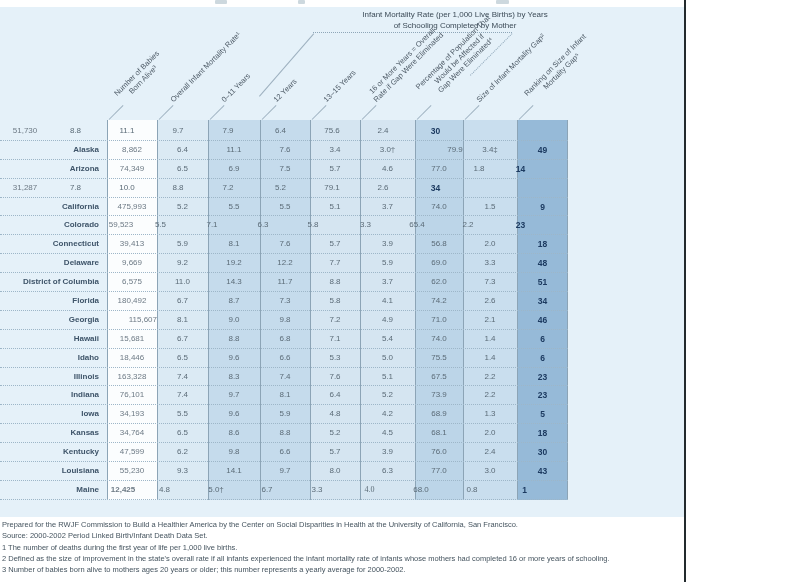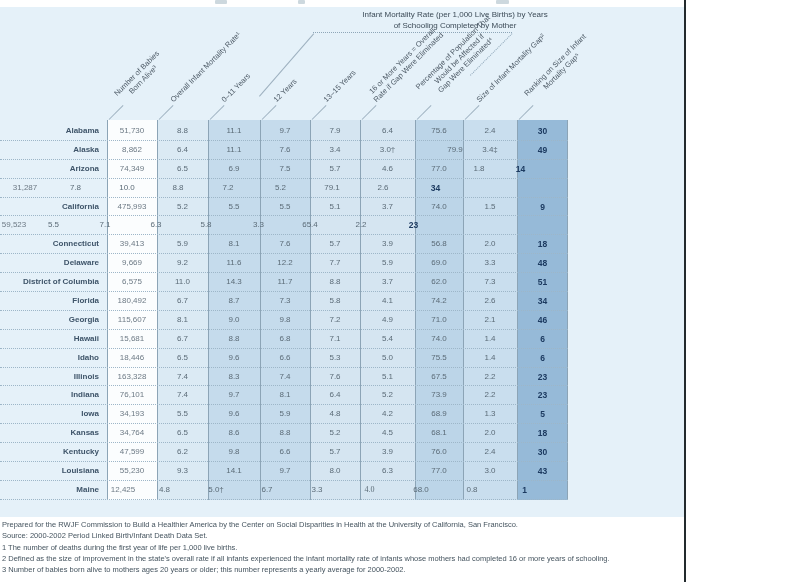--- a/index.html
+++ b/index.html
@@ -102,21 +102,20 @@
 Gap Were Eliminated⁴</div>
       <div class="leader" style="left: 465px;"></div>
       <div class="hlabel" style="left: 481px; top: 95px; height: 9px;">Size of Infant Mortality Gap²</div>
       <div class="leader" style="left: 519px;"></div>
       <div class="hlabel" style="left: 535px; top: 86px; height: 18px;">Ranking on Size of Infant
 Mortality Gap⁵</div>
     </div>
 
   <div id="rows">
       <div class="row">
-        <div class="cell c-state" style="width: 107px;">Alabama</div>
         <div class="cell c-babies" style="width: 50px;">51,730</div>
         <div class="cell c-overall" style="width: 51px;">8.8</div>
         <div class="cell c-y011" style="width: 52px;">11.1</div>
         <div class="cell c-y12" style="width: 50px;">9.7</div>
         <div class="cell c-y1315" style="width: 50px;">7.9</div>
         <div class="cell c-y16" style="width: 55px;">6.4</div>
         <div class="cell c-pct" style="width: 48px;">75.6</div>
         <div class="cell c-gap" style="width: 54px;">2.4</div>
         <div class="cell c-rank" style="width: 51px;">30</div>
       </div>
@@ -161,20 +160,21 @@
         <div class="cell c-overall" style="width: 51px;">5.2</div>
         <div class="cell c-y011" style="width: 52px;">5.5</div>
         <div class="cell c-y12" style="width: 50px;">5.5</div>
         <div class="cell c-y1315" style="width: 50px;">5.1</div>
         <div class="cell c-y16" style="width: 55px;">3.7</div>
         <div class="cell c-pct" style="width: 48px;">74.0</div>
         <div class="cell c-gap" style="width: 54px;">1.5</div>
         <div class="cell c-rank" style="width: 51px;">9</div>
       </div>
       <div class="row">
+        <div class="cell c-state" style="width: 107px;">Colorado</div>
         <div class="cell c-babies" style="width: 28px;">59,523</div>
         <div class="cell c-overall" style="width: 51px;">5.5</div>
         <div class="cell c-y011" style="width: 52px;">7.1</div>
         <div class="cell c-y12" style="width: 50px;">6.3</div>
         <div class="cell c-y1315" style="width: 50px;">5.8</div>
         <div class="cell c-y16" style="width: 55px;">3.3</div>
         <div class="cell c-pct" style="width: 48px;">65.4</div>
         <div class="cell c-gap" style="width: 54px;">2.2</div>
         <div class="cell c-rank" style="width: 51px;">23</div>
       </div>
@@ -187,21 +187,21 @@
         <div class="cell c-y1315" style="width: 50px;">5.7</div>
         <div class="cell c-y16" style="width: 55px;">3.9</div>
         <div class="cell c-pct" style="width: 48px;">56.8</div>
         <div class="cell c-gap" style="width: 54px;">2.0</div>
         <div class="cell c-rank" style="width: 51px;">18</div>
       </div>
       <div class="row">
         <div class="cell c-state" style="width: 107px;">Delaware</div>
         <div class="cell c-babies" style="width: 50px;">9,669</div>
         <div class="cell c-overall" style="width: 51px;">9.2</div>
-        <div class="cell c-y011" style="width: 52px;">11.6</div>
+        <div class="cell c-y011" style="width: 52px;">19.2</div>
         <div class="cell c-y12" style="width: 50px;">12.2</div>
         <div class="cell c-y1315" style="width: 50px;">7.7</div>
         <div class="cell c-y16" style="width: 55px;">5.9</div>
         <div class="cell c-pct" style="width: 48px;">69.0</div>
         <div class="cell c-gap" style="width: 54px;">3.3</div>
         <div class="cell c-rank" style="width: 51px;">48</div>
       </div>
       <div class="row">
         <div class="cell c-state" style="width: 107px;">District of Columbia</div>
         <div class="cell c-babies" style="width: 50px;">6,575</div>
@@ -221,21 +221,21 @@
         <div class="cell c-y011" style="width: 52px;">8.7</div>
         <div class="cell c-y12" style="width: 50px;">7.3</div>
         <div class="cell c-y1315" style="width: 50px;">5.8</div>
         <div class="cell c-y16" style="width: 55px;">4.1</div>
         <div class="cell c-pct" style="width: 48px;">74.2</div>
         <div class="cell c-gap" style="width: 54px;">2.6</div>
         <div class="cell c-rank" style="width: 51px;">34</div>
       </div>
       <div class="row">
         <div class="cell c-state" style="width: 107px;">Georgia</div>
-        <div class="cell c-babies" style="width: 50px;">115,607</div>
+        <div class="cell c-babies" style="width: 50px; text-align: right;">115,607</div>
         <div class="cell c-overall" style="width: 51px;">8.1</div>
         <div class="cell c-y011" style="width: 52px;">9.0</div>
         <div class="cell c-y12" style="width: 50px;">9.8</div>
         <div class="cell c-y1315" style="width: 50px;">7.2</div>
         <div class="cell c-y16" style="width: 55px;">4.9</div>
         <div class="cell c-pct" style="width: 48px;">71.0</div>
         <div class="cell c-gap" style="width: 54px;">2.1</div>
         <div class="cell c-rank" style="width: 51px;">46</div>
       </div>
       <div class="row">
@@ -329,21 +329,21 @@
         <div class="cell c-y011" style="width: 52px;">14.1</div>
         <div class="cell c-y12" style="width: 50px;">9.7</div>
         <div class="cell c-y1315" style="width: 50px;">8.0</div>
         <div class="cell c-y16" style="width: 55px;">6.3</div>
         <div class="cell c-pct" style="width: 48px;">77.0</div>
         <div class="cell c-gap" style="width: 54px;">3.0</div>
         <div class="cell c-rank" style="width: 51px;">43</div>
       </div>
       <div class="row">
         <div class="cell c-state" style="width: 107px;">Maine</div>
-        <div class="cell c-babies" style="width: 32px;">12,425</div>
+        <div class="cell c-babies" style="width: 32px; font-weight: bold;">12,425</div>
         <div class="cell c-overall" style="width: 51px;">4.8</div>
         <div class="cell c-y011" style="width: 52px;">5.0†</div>
         <div class="cell c-y12" style="width: 50px;">6.7</div>
         <div class="cell c-y1315" style="width: 50px;">3.3</div>
         <div class="cell c-y16" style="width: 55px; font-family: Liberation Serif, serif;">4.0</div>
         <div class="cell c-pct" style="width: 48px;">68.0</div>
         <div class="cell c-gap" style="width: 54px;">0.8</div>
         <div class="cell c-rank" style="width: 51px;">1</div>
       </div>
     </div>

